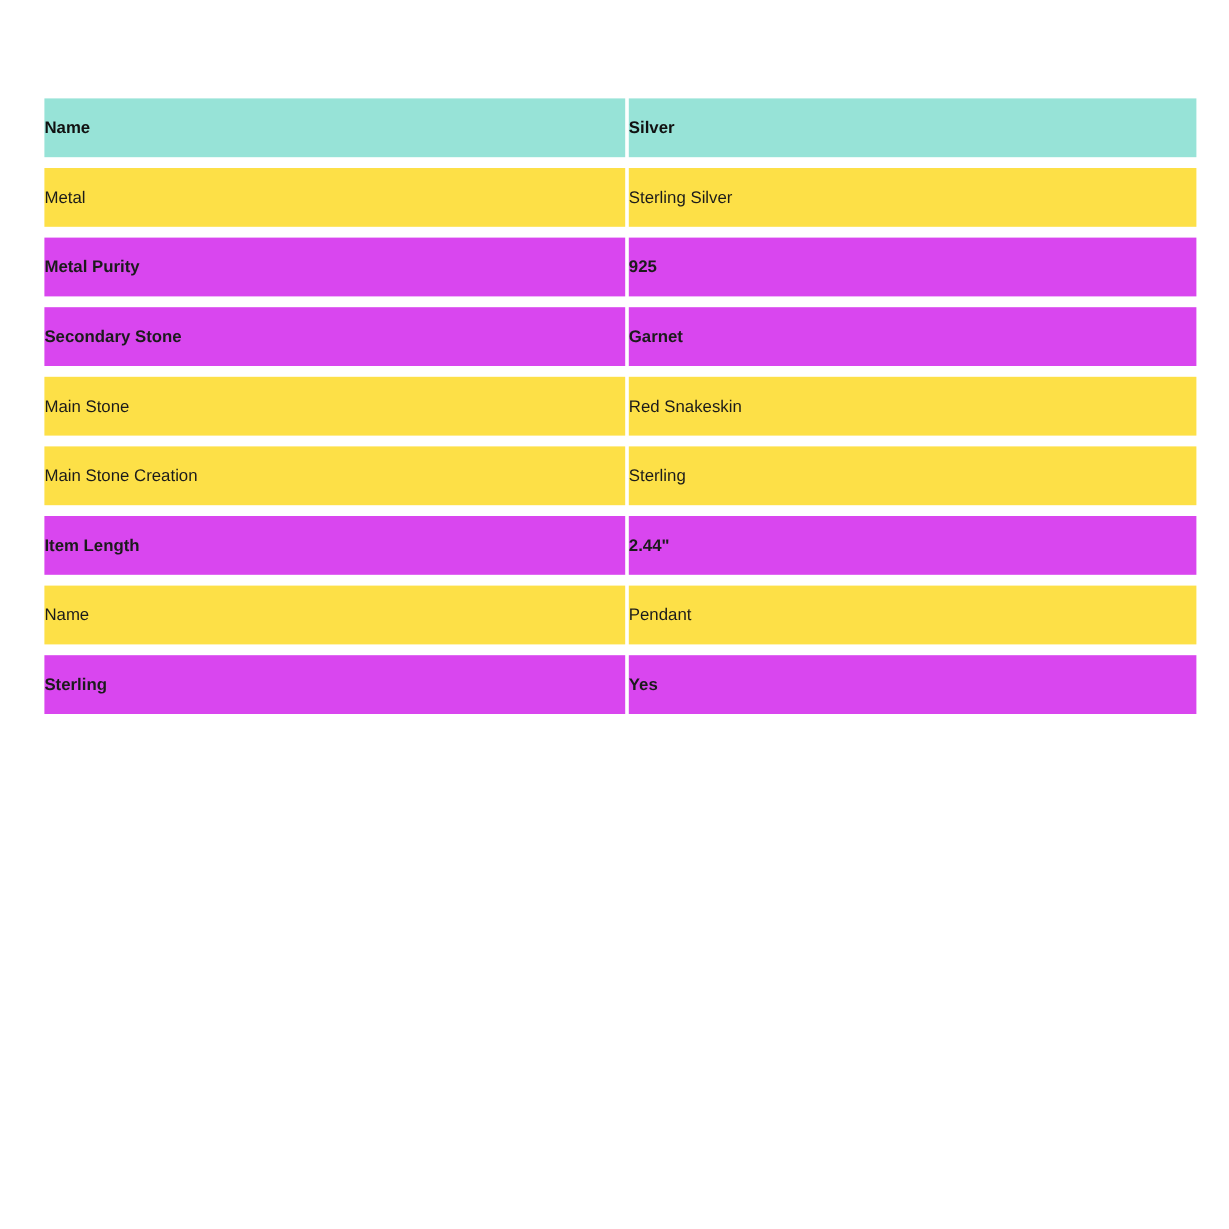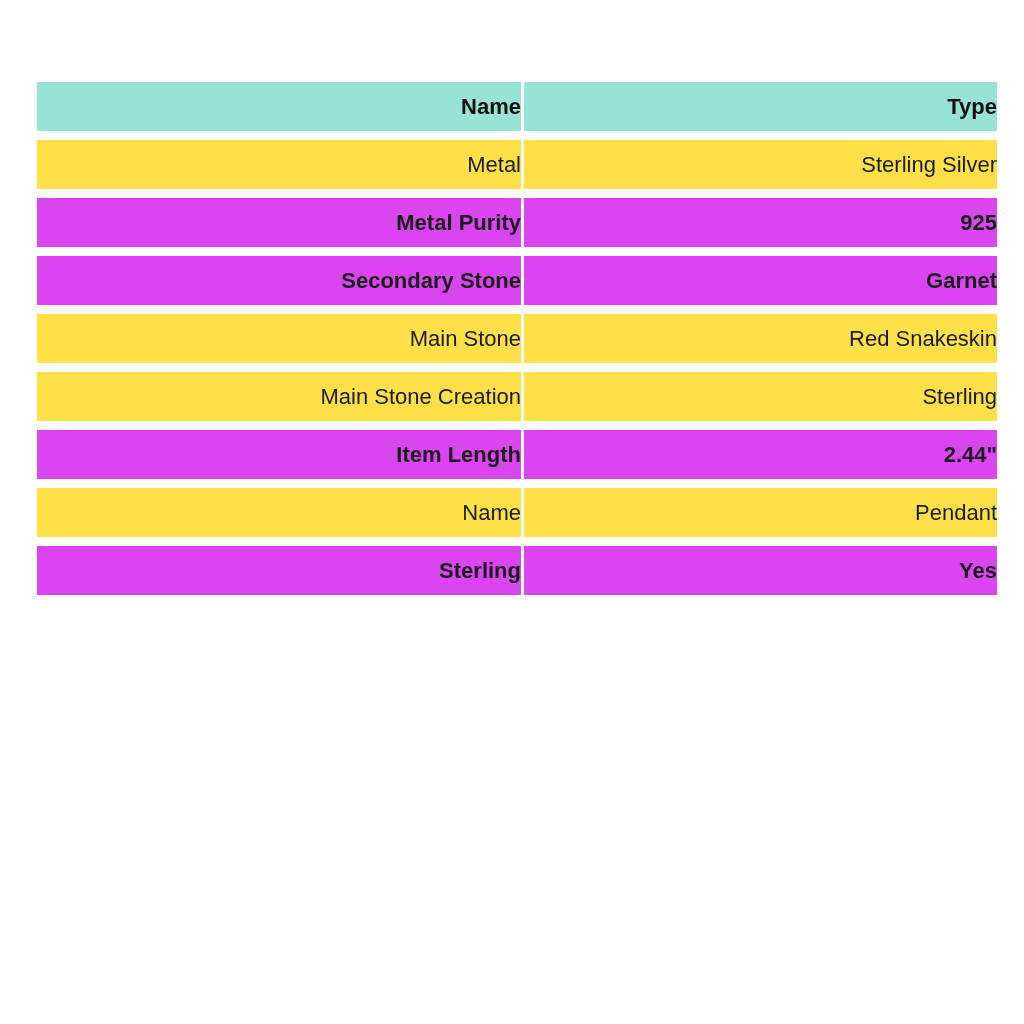--- a/index.html
+++ b/index.html
@@ -24,26 +24,26 @@
     border-spacing: 3px 9px;
     table-layout: fixed;
   }
   table.spec-table col.col-name  { width: 484px; }
   table.spec-table col.col-value { width: 473px; }
   table.spec-table th,
   table.spec-table td {
     height: 49px;
     padding: 0;
     vertical-align: middle;
-    font-size: 22px;
+    font-size: 14px;
     line-height: 49px;
     color: #1b1b1b;
     white-space: nowrap;
     overflow: hidden;
-    text-align: right;
+    text-align: left;
   }
   table.spec-table th {
     font-weight: 600;
     color: #111111;
   }
   .cell-pad-name  { padding-left: 35px; }
   .cell-pad-value { padding-left: 21px; }
   tr.header-row th { background: #97e3d7; }
   tr.data-row.striped td { background: #d946ef; font-weight: bold; }
   tr.data-row td { background: #fde047; }
@@ -53,21 +53,21 @@
 
 <div class="page">
   <table class="spec-table">
     <colgroup>
       <col class="col-name">
       <col class="col-value">
     </colgroup>
     <thead>
       <tr class="header-row">
         <th class="cell-pad-name">Name</th>
-        <th class="cell-pad-value">Type</th>
+        <th class="cell-pad-value">Silver</th>
       </tr>
     </thead>
     <tbody>
       <tr class="data-row">
         <td class="cell-pad-name">Metal</td>
         <td class="cell-pad-value">Sterling Silver</td>
       </tr>
       <tr class="data-row striped">
         <td class="cell-pad-name">Metal Purity</td>
         <td class="cell-pad-value">925</td>

